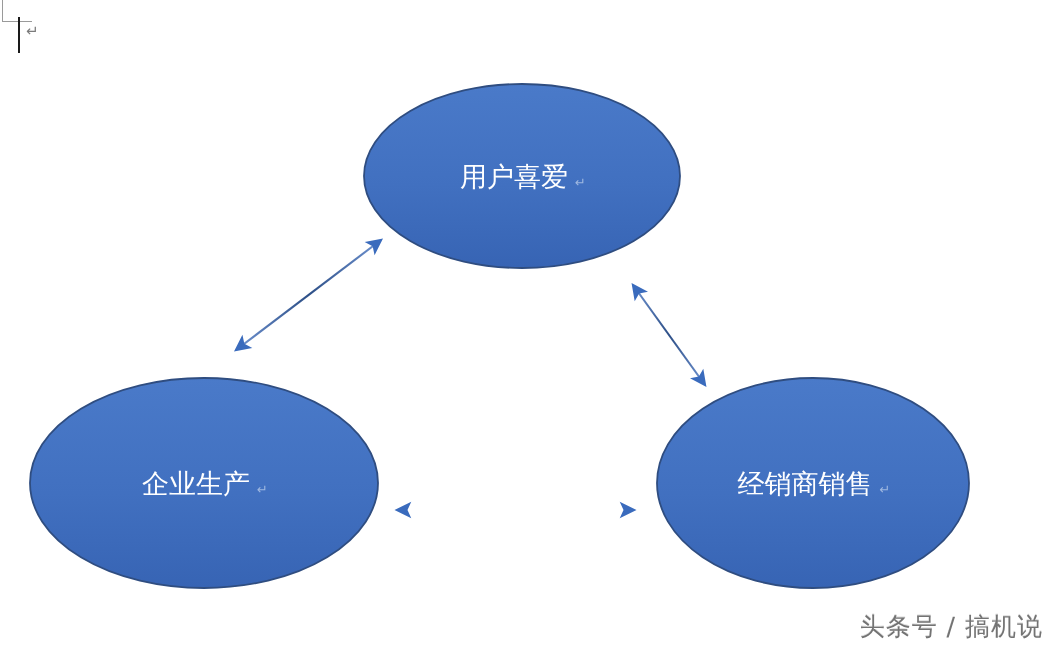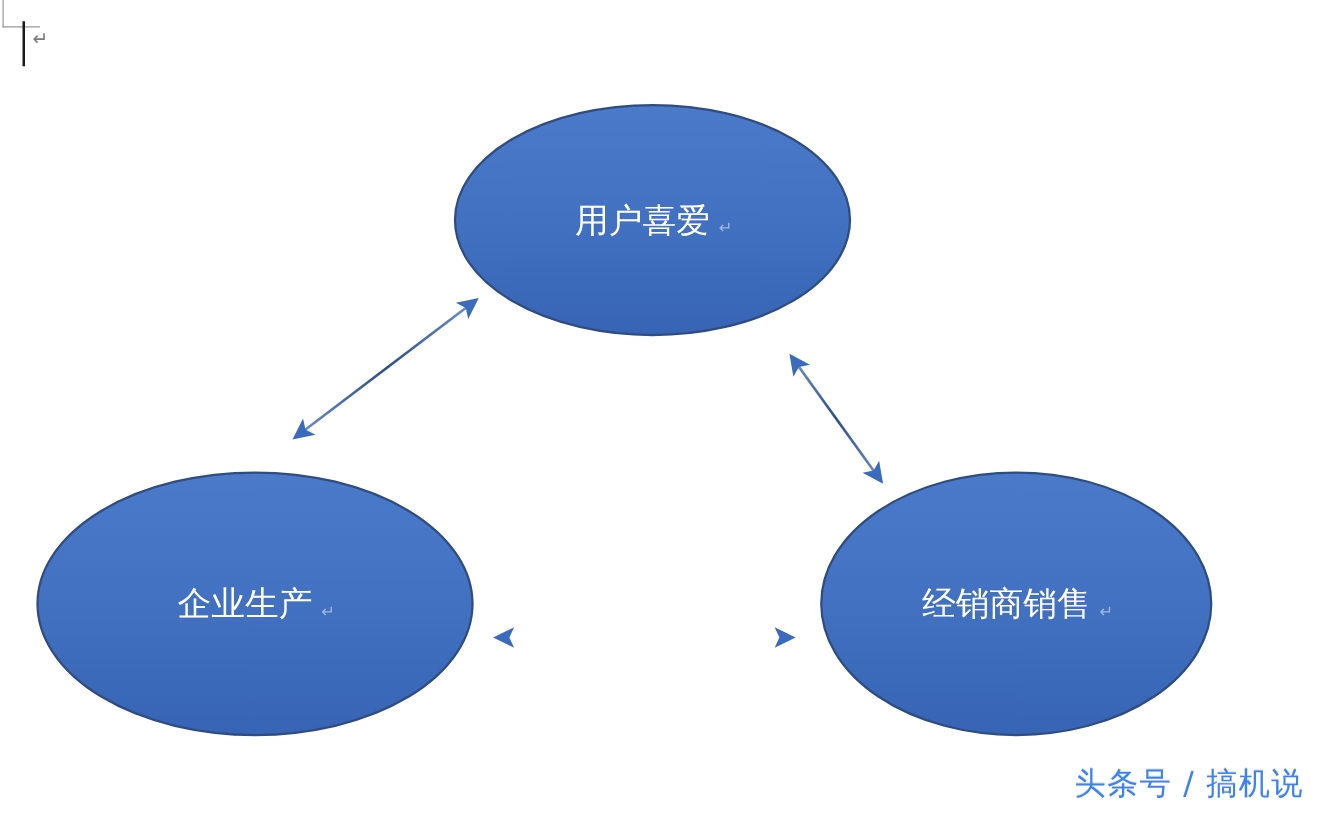--- a/index.html
+++ b/index.html
@@ -69,21 +69,21 @@
     dominant-baseline: middle;
   }
   
   .watermark {
     position: absolute;
     right: 14px;
     bottom: 12px;
     font-family: "DejaVu Sans", "Liberation Sans", sans-serif;
     font-size: 25px;
     letter-spacing: 1px;
-    color: #3b82f6;
+    color: #737373;
     text-shadow: 0 1px 0 #ffffff, 0 -1px 0 #dcdcdc;
     white-space: nowrap;
     user-select: none;
   }
 </style>
 </head>
 <body>
 
 <div id="canvas">
 

